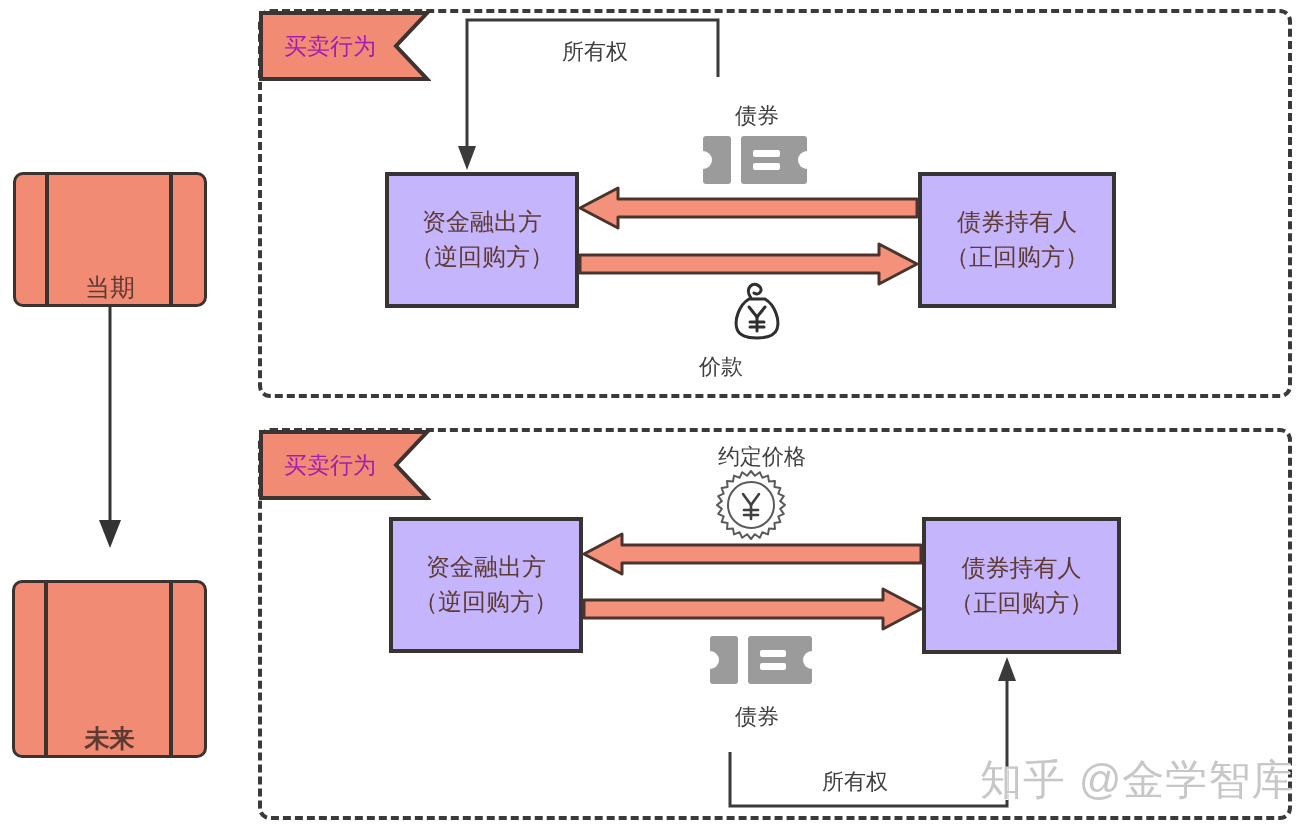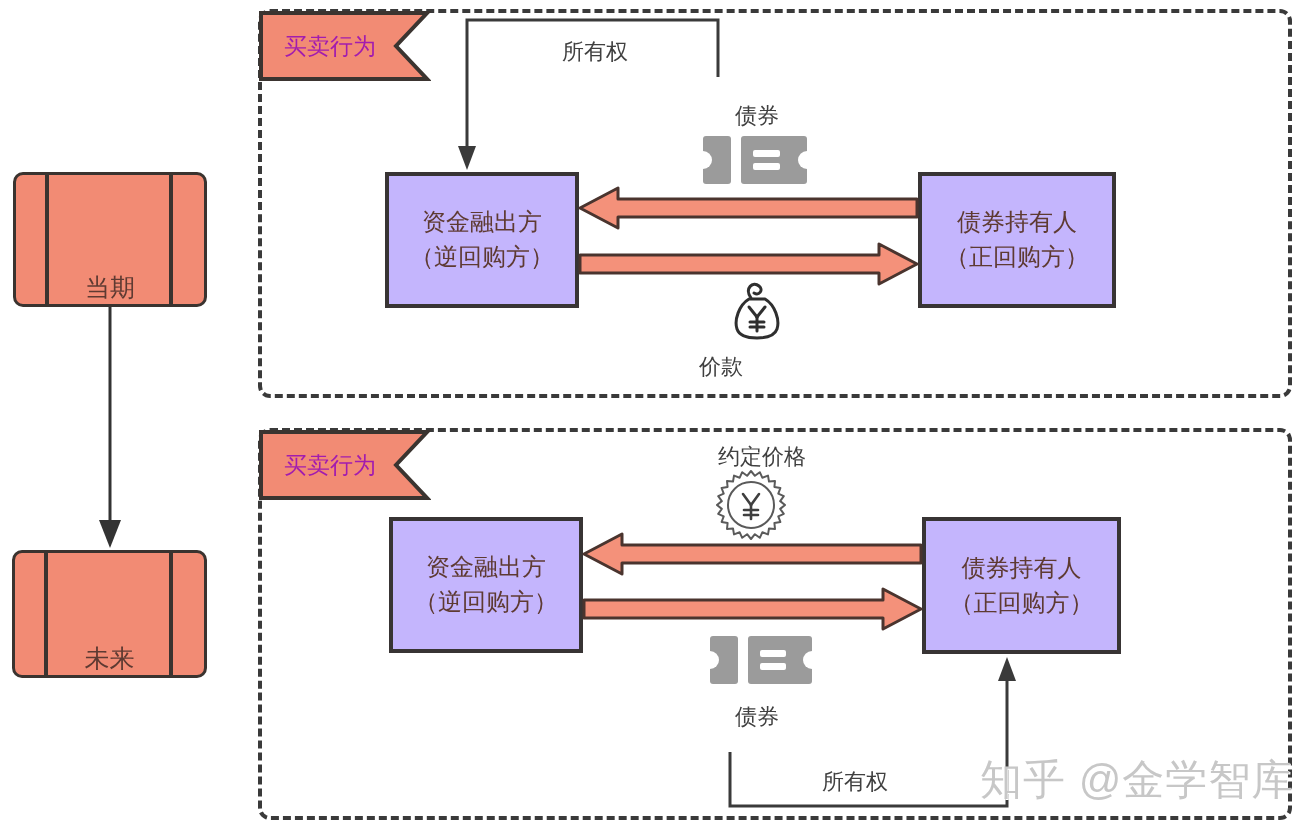--- a/index.html
+++ b/index.html
@@ -42,21 +42,21 @@
 </head>
 <body>
 
 <div id="stage">
 
   <div class="tbox" style="left:13px;top:172px;width:194px;height:135px;">
     <span class="bar l"></span>
     <span class="bar r"></span>
     <span>当期</span>
   </div>
-  <div class="tbox" style="left:12px;top:550px;width:195px;height:128px;">
+  <div class="tbox" style="left:12px;top:580px;width:195px;height:178px;font-weight:bold;">
     <span class="bar l"></span>
     <span class="bar r"></span>
     <span>未来</span>
   </div>
 
   <div class="panel" style="left:258px;top:9px;width:1034px;height:389px;"></div>
   <div class="panel" style="left:258px;top:428px;width:1034px;height:392px;"></div>
 
   <div class="abs" style="left:259px;top:11px;width:172px;height:70px;">
     <svg width="172" height="70" viewBox="0 0 172 70">

